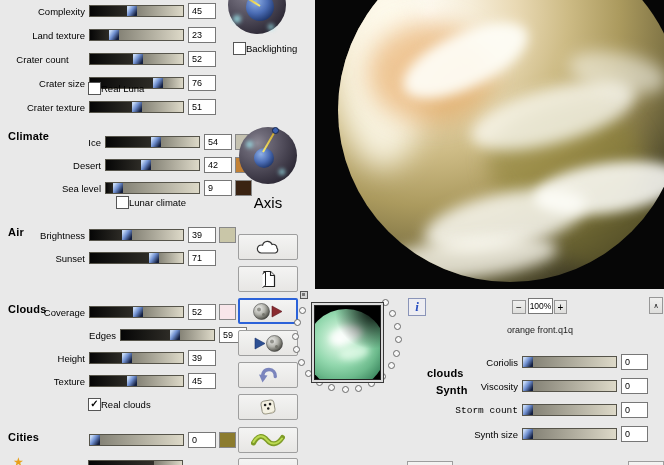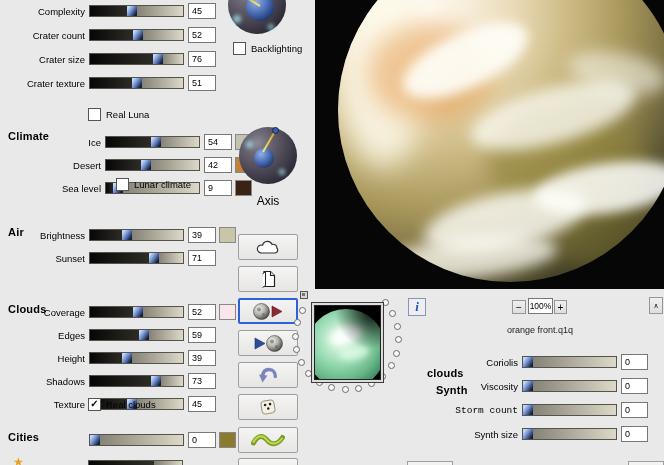--- a/index.html
+++ b/index.html
@@ -11,37 +11,37 @@
   .sgroup{position:absolute;}
   .srow{display:flex;align-items:center;}
   .slabel{font-size:9.5px;text-align:right;padding-right:4px;white-space:nowrap;}
   .sbar{position:relative;width:95px;height:12px;border:1px solid #56544a;box-sizing:border-box;}
   .sthumb{position:absolute;top:0;width:10px;height:10px;
           background:linear-gradient(125deg,#c3d7f5 15%,#6f8fd0 45%,#141f3f 85%);}
   .sval{margin-left:4px;height:14px;border:1px solid #777;background:#fff;font-size:9px;
         line-height:14px;padding-left:3px;box-sizing:content-box;}
   .swatch{margin-left:3px;width:17px;height:16px;border:1px solid #888;box-sizing:border-box;}
   
-  .cb{position:absolute;display:flex;align-items:center;gap:5px;font-size:9.5px;}
+  .cb{position:absolute;display:flex;align-items:center;font-size:9.5px;}
   .cbbox{width:11px;height:11px;background:#fff;border:1px solid #555;font-size:10px;
          line-height:10px;text-align:center;font-weight:bold;}
   
   .tbtn{position:absolute;left:238px;width:60px;height:26px;background:linear-gradient(#f4f4f3,#e7e6e4);
         border:1px solid #9e9e9e;border-radius:2px;display:flex;align-items:center;justify-content:center;
         box-sizing:border-box;}
   .tbtn.sel{border:2px solid #2b62d9;}
   
   .knob{position:absolute;border-radius:50%;
         background:radial-gradient(circle at 32% 28%, #8d8a96 0%, #6e6a78 18%, #504c5a 45%, #332f3c 72%, #15131b 100%);}
   .knob-inner{position:absolute;border-radius:50%;
         background:radial-gradient(circle at 35% 30%, #8fb0e6 0%, #4a6cb4 45%, #1d3468 80%, #101c3c 100%);}
   .knob-line{position:absolute;height:2px;background:linear-gradient(90deg,#f7ea6e,#c9a22b);transform-origin:0 50%;}
   .knob-dot{position:absolute;width:5px;height:5px;border-radius:50%;background:#3a5fae;border:1px solid #16264d;}
   .glow{position:absolute;border-radius:50%;background:#9fe8ef;filter:blur(2px);opacity:.8;}
-  .axis-label{position:absolute;font-size:12px;text-align:center;}
+  .axis-label{position:absolute;font-size:15px;text-align:center;}
   
   #viewer{position:absolute;left:315px;top:0;width:349px;height:289px;background:#060606;overflow:hidden;}
   #planet{position:absolute;left:23px;top:-62px;width:344px;height:344px;border-radius:50%;overflow:hidden;
         background:radial-gradient(circle at 26% 22%, #fffdf6 0%, #f6edd8 12%, #e9d9b4 24%, #cdbb85 38%,
                   #ab9a5e 52%, #837747 64%, #55502f 75%, #26241a 87%, #000 97%);}
   .blob{position:absolute;border-radius:50%;}
   
   .mdot{position:absolute;width:7px;height:7px;border-radius:50%;background:#f7f7f7;border:1px solid #6a6a6a;box-sizing:border-box;}
   #thumb{position:absolute;left:311px;top:302px;width:73px;height:81px;border:1px solid #3a3a3a;
          background:#dcdcdc;padding:2px;box-sizing:border-box;z-index:5;}
@@ -76,42 +76,49 @@
 
   <div class="sgroup" id="g-terrain" style="left:0;top:3px;">
       <div class="srow" style="margin-bottom: 8px;">
         <div class="slabel" style="width: 85px;">Complexity</div>
         <div class="sbar" style="background: linear-gradient(90deg, rgb(6, 6, 6) 0%, rgb(50, 48, 42) 45%, rgb(123, 121, 109) 45%, rgb(221, 217, 200) 100%);">
           <div class="sthumb" style="left: 37px;"></div>
         </div>
         <div class="sval" style="width: 23px;">45</div>
       </div>
       <div class="srow" style="margin-bottom: 8px;">
-        <div class="slabel" style="width: 85px;">Crater count</div>
+        <div class="slabel" style="width: 85px;">Land texture</div>
+        <div class="sbar" style="background: linear-gradient(90deg, rgb(6, 6, 6) 0%, rgb(50, 48, 42) 23%, rgb(123, 121, 109) 23%, rgb(221, 217, 200) 100%);">
+          <div class="sthumb" style="left: 19px;"></div>
+        </div>
+        <div class="sval" style="width: 23px;">23</div>
+      </div>
+      <div class="srow" style="margin-bottom: 8px;">
+        <div class="slabel" style="width: 85px; text-align: center;">Crater count</div>
         <div class="sbar" style="background: linear-gradient(90deg, rgb(6, 6, 6) 0%, rgb(50, 48, 42) 52%, rgb(123, 121, 109) 52%, rgb(221, 217, 200) 100%);">
           <div class="sthumb" style="left: 43px;"></div>
         </div>
         <div class="sval" style="width: 23px;">52</div>
       </div>
       <div class="srow" style="margin-bottom: 8px;">
         <div class="slabel" style="width: 85px;">Crater size</div>
         <div class="sbar" style="background: linear-gradient(90deg, rgb(6, 6, 6) 0%, rgb(50, 48, 42) 76%, rgb(123, 121, 109) 76%, rgb(221, 217, 200) 100%);">
           <div class="sthumb" style="left: 63px;"></div>
         </div>
         <div class="sval" style="width: 23px;">76</div>
       </div>
       <div class="srow" style="margin-bottom: 8px;">
         <div class="slabel" style="width: 85px;">Crater texture</div>
         <div class="sbar" style="background: linear-gradient(90deg, rgb(6, 6, 6) 0%, rgb(50, 48, 42) 51%, rgb(123, 121, 109) 51%, rgb(221, 217, 200) 100%);">
           <div class="sthumb" style="left: 42px;"></div>
         </div>
         <div class="sval" style="width: 23px;">51</div>
       </div>
     </div>
-  <div class="cb" style="left:88px;top:108px;">
+  <div class="cb" style="left:88px;top:82px;">
     <span class="cbbox"></span>
     <span>Real Luna</span>
   </div>
   <div class="cb" style="left:233px;top:42px;">
     <span class="cbbox"></span>
     <span>Backlighting</span>
   </div>
 
   <div class="sec-title" style="left:8px;top:130px;">Climate</div>
   <div class="sgroup" id="g-climate" style="left:16px;top:134px;">
@@ -133,21 +140,21 @@
       </div>
       <div class="srow" style="margin-bottom: 7px;">
         <div class="slabel" style="width: 85px;">Sea level</div>
         <div class="sbar" style="background: linear-gradient(90deg, rgb(6, 6, 6) 0%, rgb(50, 48, 42) 9%, rgb(123, 121, 109) 9%, rgb(221, 217, 200) 100%);">
           <div class="sthumb" style="left: 7px;"></div>
         </div>
         <div class="sval" style="width: 23px;">9</div>
         <div class="swatch" style="background: rgb(58, 35, 18);"></div>
       </div>
     </div>
-  <div class="cb" style="left:88px;top:178px;padding-left:28px;">
+  <div class="cb" style="left:88px;top:196px;padding-left:28px;">
     <span class="cbbox"></span>
     <span>Lunar climate</span>
   </div>
 
   <div class="knob" style="left:239px;top:127px;width:58px;height:57px;"></div>
   <div class="glow" style="left:246px;top:141px;width:7px;height:7px;"></div>
   <div class="glow" style="left:279px;top:169px;width:6px;height:6px;"></div>
   <div class="knob-inner" style="left:254px;top:148px;width:20px;height:20px;"></div>
   <div class="knob-line" style="left:263px;top:151px;width:24px;transform:rotate(-60deg);"></div>
   <div class="knob-dot" style="left:272px;top:127px;"></div>
@@ -175,40 +182,33 @@
   <div class="sec-title" style="left:8px;top:303px;">Clouds</div>
   <div class="sgroup" id="g-clouds" style="left:0;top:304px;">
       <div class="srow" style="margin-bottom: 7px;">
         <div class="slabel" style="width: 85px;">Coverage</div>
         <div class="sbar" style="background: linear-gradient(90deg, rgb(6, 6, 6) 0%, rgb(50, 48, 42) 52%, rgb(123, 121, 109) 52%, rgb(221, 217, 200) 100%);">
           <div class="sthumb" style="left: 43px;"></div>
         </div>
         <div class="sval" style="width: 23px;">52</div>
         <div class="swatch" style="background: rgb(248, 230, 234);"></div>
       </div>
-      <div class="srow" style="margin-bottom: 7px;">
+      <div class="srow" style="margin-bottom: 7px; padding-left: 31px;">
         <div class="slabel" style="width: 85px;">Edges</div>
         <div class="sbar" style="background: linear-gradient(90deg, rgb(6, 6, 6) 0%, rgb(50, 48, 42) 59%, rgb(123, 121, 109) 59%, rgb(221, 217, 200) 100%);">
           <div class="sthumb" style="left: 49px;"></div>
         </div>
         <div class="sval" style="width: 23px;">59</div>
       </div>
       <div class="srow" style="margin-bottom: 7px;">
         <div class="slabel" style="width: 85px;">Height</div>
         <div class="sbar" style="background: linear-gradient(90deg, rgb(6, 6, 6) 0%, rgb(50, 48, 42) 39%, rgb(123, 121, 109) 39%, rgb(221, 217, 200) 100%);">
           <div class="sthumb" style="left: 32px;"></div>
         </div>
         <div class="sval" style="width: 23px;">39</div>
-      </div>
-      <div class="srow" style="margin-bottom: 7px;">
-        <div class="slabel" style="width: 85px;">Shadows</div>
-        <div class="sbar" style="background: linear-gradient(90deg, rgb(6, 6, 6) 0%, rgb(50, 48, 42) 73%, rgb(123, 121, 109) 73%, rgb(221, 217, 200) 100%);">
-          <div class="sthumb" style="left: 61px;"></div>
-        </div>
-        <div class="sval" style="width: 23px;">73</div>
       </div>
       <div class="srow" style="margin-bottom: 7px;">
         <div class="slabel" style="width: 85px;">Texture</div>
         <div class="sbar" style="background: linear-gradient(90deg, rgb(6, 6, 6) 0%, rgb(50, 48, 42) 45%, rgb(123, 121, 109) 45%, rgb(221, 217, 200) 100%);">
           <div class="sthumb" style="left: 37px;"></div>
         </div>
         <div class="sval" style="width: 23px;">45</div>
       </div>
     </div>
   <div class="cb" style="left:88px;top:398px;">

